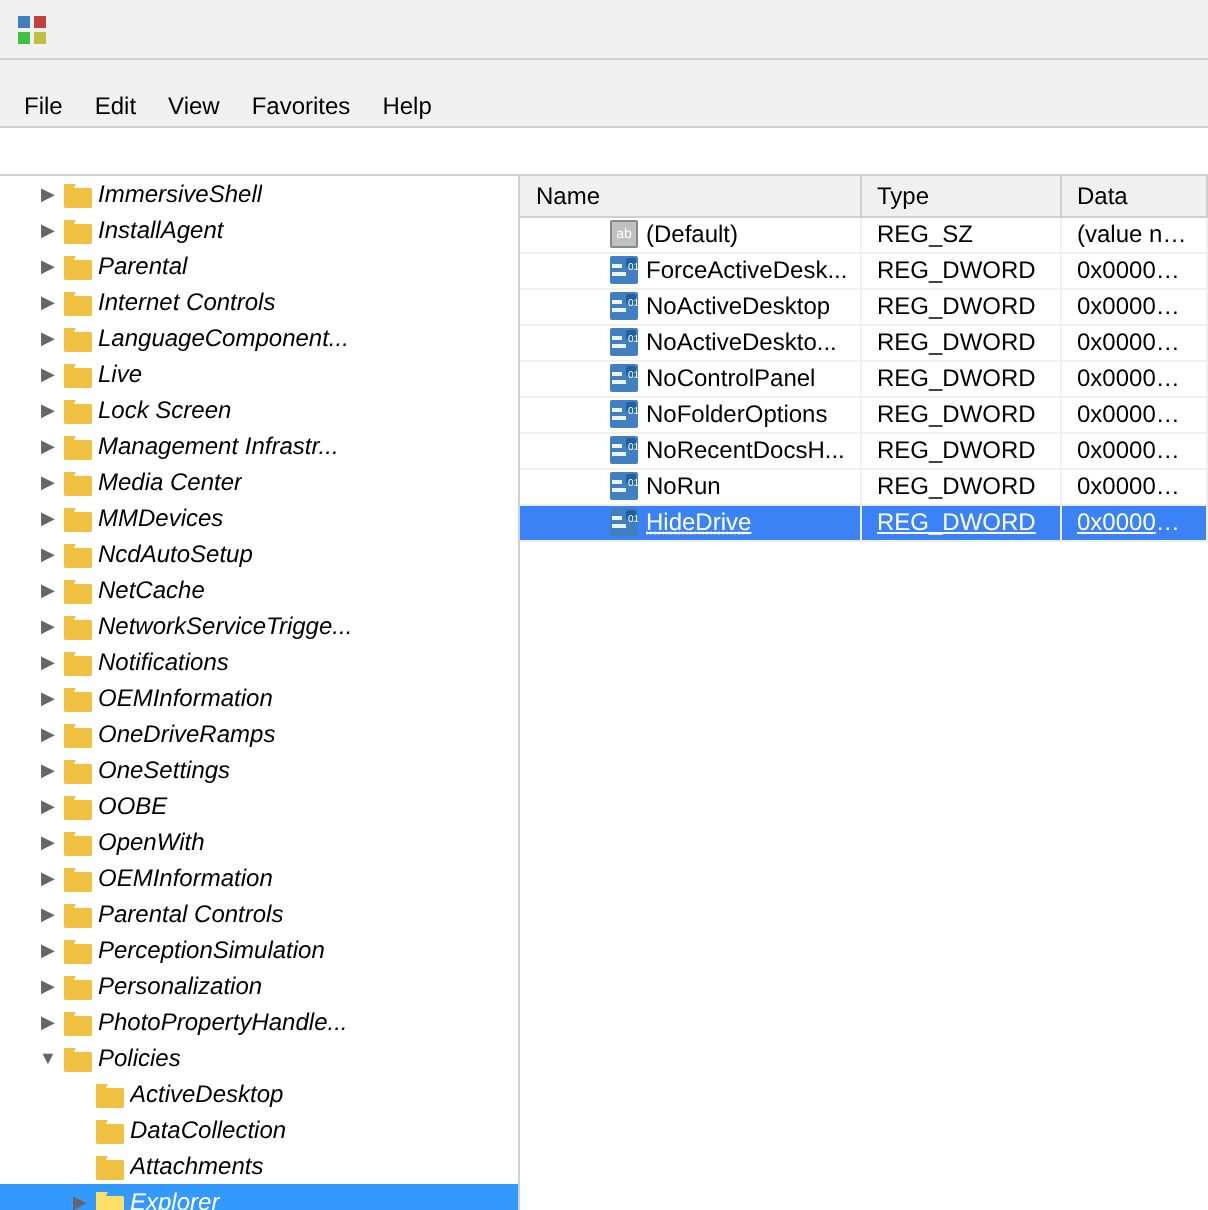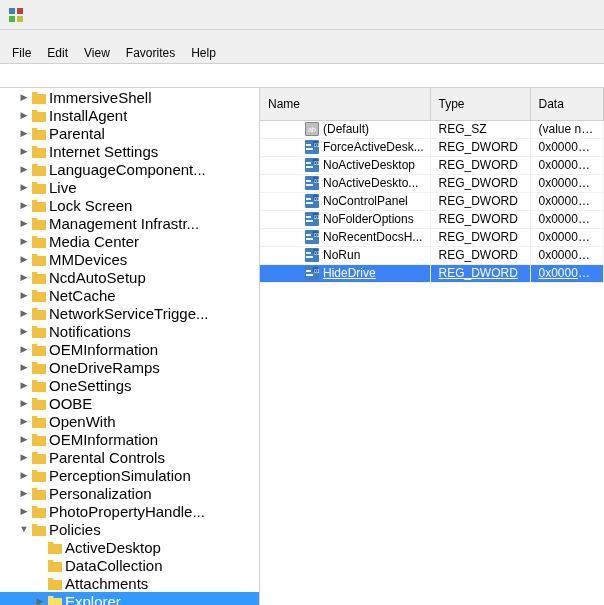--- a/index.html
+++ b/index.html
@@ -112,24 +112,25 @@
     .tree-expander {
       width: 16px;
       flex-shrink: 0;
       display: flex;
       align-items: center;
       justify-content: center;
       font-size: 9px;
       color: #666;
     }
     .tree-label {
-      font-size: 15px;
+      font-size: 12px;
       color: #000;
       overflow: hidden;
       text-overflow: ellipsis;
+      font-style: italic;
     }
 
     
     .values-panel {
       flex: 1;
       overflow-y: auto;
       overflow-x: hidden;
       background: #fff;
     }
 
@@ -139,21 +140,21 @@
       border-collapse: collapse;
     }
     .values-table th {
       background: #f0f0f0;
       border-bottom: 1px solid #d0d0d0;
       border-right: 1px solid #d0d0d0;
       padding: 2px 8px;
       text-align: left;
       font-size: 12px;
       font-weight: normal;
-      height: 32px;
+      height: 20px;
       cursor: pointer;
     }
     .values-table td {
       border-bottom: 1px solid #f0f0f0;
       border-right: 1px solid #f0f0f0;
       padding: 1px 8px;
       font-size: 12px;
       height: 18px;
       white-space: nowrap;
       overflow: hidden;
@@ -251,21 +252,21 @@
         <span class="tree-indent"></span>
         <span class="tree-expander">▶</span>
         <span style="margin-right: 3px; display: inline-flex; align-items: center;">
           <svg width="14" height="13" viewBox="0 0 14 13">
       <rect x="0" y="3" width="14" height="10" rx="1" fill="#f0c040"></rect>
       <rect x="0" y="3" width="14" height="10" rx="1" fill="#f0c040" opacity="0.8"></rect>
       <polygon points="0,3 5,3 6,1 0,1" fill="#f0c040" opacity="0.9"></polygon>
       <rect x="0" y="1" width="5" height="3" rx="1" fill="#f0c040"></rect>
     </svg>
         </span>
-        <span class="tree-label">Internet Settings</span>
+        <span class="tree-label">Internet Controls</span>
       </div>
       <div class="tree-item">
         <span class="tree-indent"></span>
         <span class="tree-expander">▶</span>
         <span style="margin-right: 3px; display: inline-flex; align-items: center;">
           <svg width="14" height="13" viewBox="0 0 14 13">
       <rect x="0" y="3" width="14" height="10" rx="1" fill="#f0c040"></rect>
       <rect x="0" y="3" width="14" height="10" rx="1" fill="#f0c040" opacity="0.8"></rect>
       <polygon points="0,3 5,3 6,1 0,1" fill="#f0c040" opacity="0.9"></polygon>
       <rect x="0" y="1" width="5" height="3" rx="1" fill="#f0c040"></rect>

